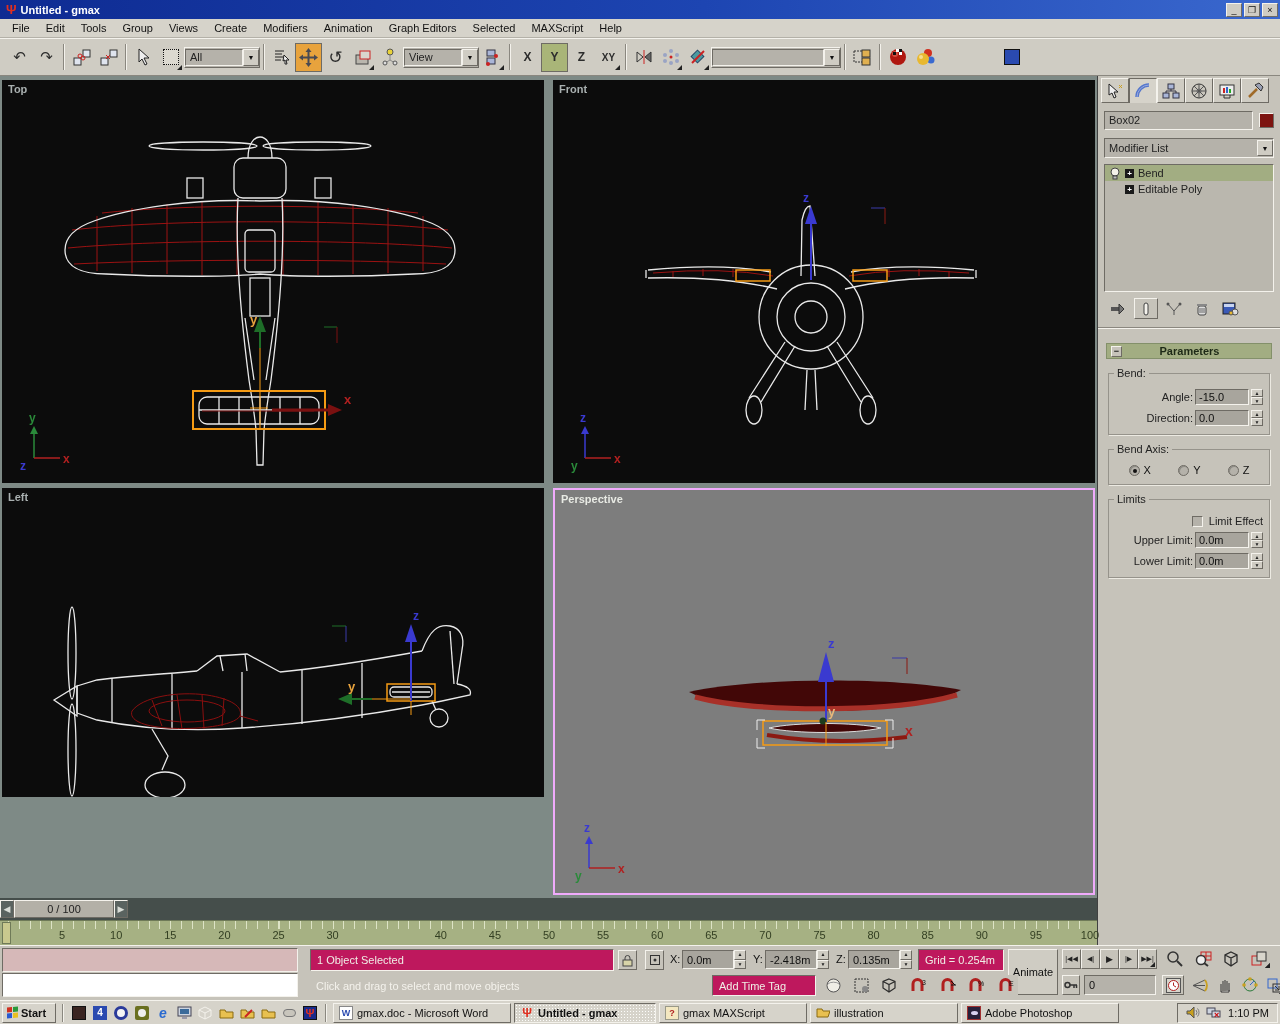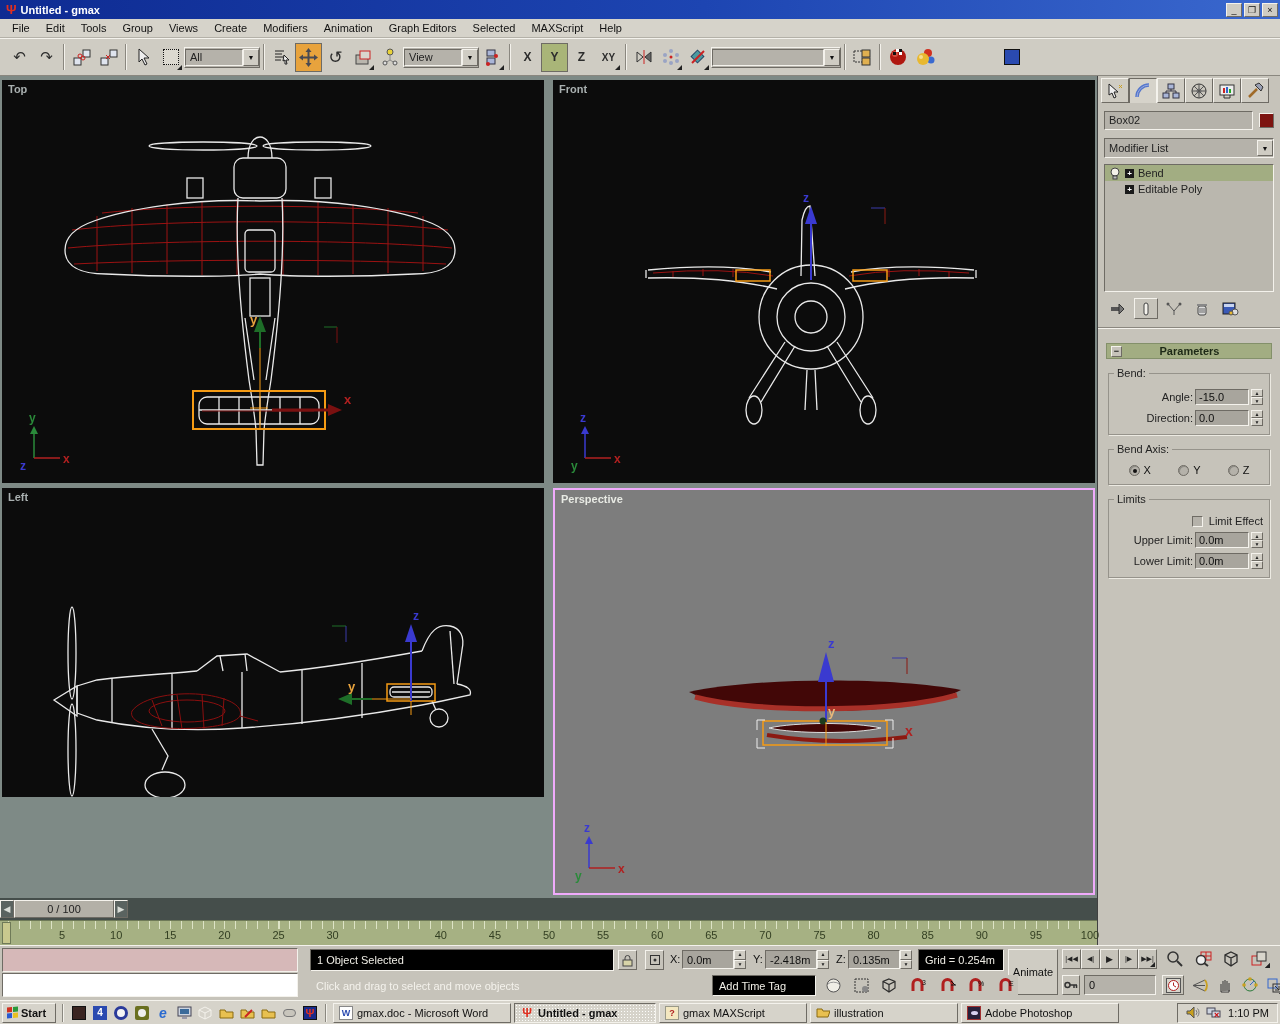--- a/index.html
+++ b/index.html
@@ -81,21 +81,21 @@
   .tsbtn { width:100px; height:18px; background:#b3b0a7; text-align:center; line-height:16px; color:#222; }
   #trackbar { position:absolute; left:0; top:920px; width:1097px; height:25px; background:#a6b183; border-top:1px solid #6f7a58; }
   #trackbar .ticks { position:absolute; left:8px; top:0; width:1082px; height:8px;
     background:repeating-linear-gradient(90deg,#dde3c6 0 1px,transparent 1px 10.82px); }
   .tickl { position:absolute; top:8px; transform:translateX(-50%); color:#333f22; font-size:11px; }
   #tbmarker { position:absolute; left:2px; top:1px; width:9px; height:22px; background:#c9c98e; border:1px solid #6f7a58; }
 
   
   #statusbar { position:absolute; left:0; top:945px; width:1280px; height:55px; background:#c6c3ba; border-top:1px solid #f4f2ec; }
   .abs { position:absolute; }
-  .darkfield { background:#000000; color:#f0eee6; display:flex; align-items:center; padding:0 6px; }
+  .darkfield { background:#be185d; color:#f0eee6; display:flex; align-items:center; padding:0 6px; }
   .litefield { background:#a8a59d; color:#101010; display:flex; align-items:center; padding:0 4px; }
   .sbico { display:flex; align-items:center; justify-content:center; background:#c6c3ba; }
   .pb { width:19px; height:20px; font-size:7px; color:#222; display:flex; align-items:center; justify-content:center; }
 
   
   #taskbar { position:absolute; left:0; top:1000px; width:1280px; height:24px; background:#d6d3ca; border-top:1px solid #f4f2ec; display:flex; align-items:center; padding:0 2px; gap:3px; }
   #startbtn { width:54px; height:20px; display:flex; align-items:center; gap:3px; padding:0 4px; font-weight:bold; background:#d6d3ca; }
   .flag { display:grid; grid-template-columns:5px 5px; grid-template-rows:5px 5px; gap:1px; transform:skewY(-6deg); }
   .flag i { display:block; }
   .ql { width:18px; height:18px; display:flex; align-items:center; justify-content:center; }

